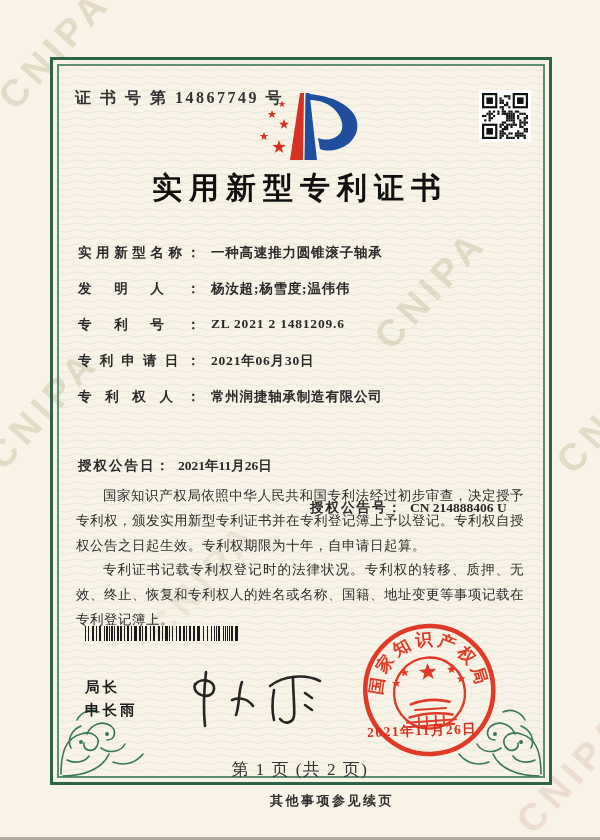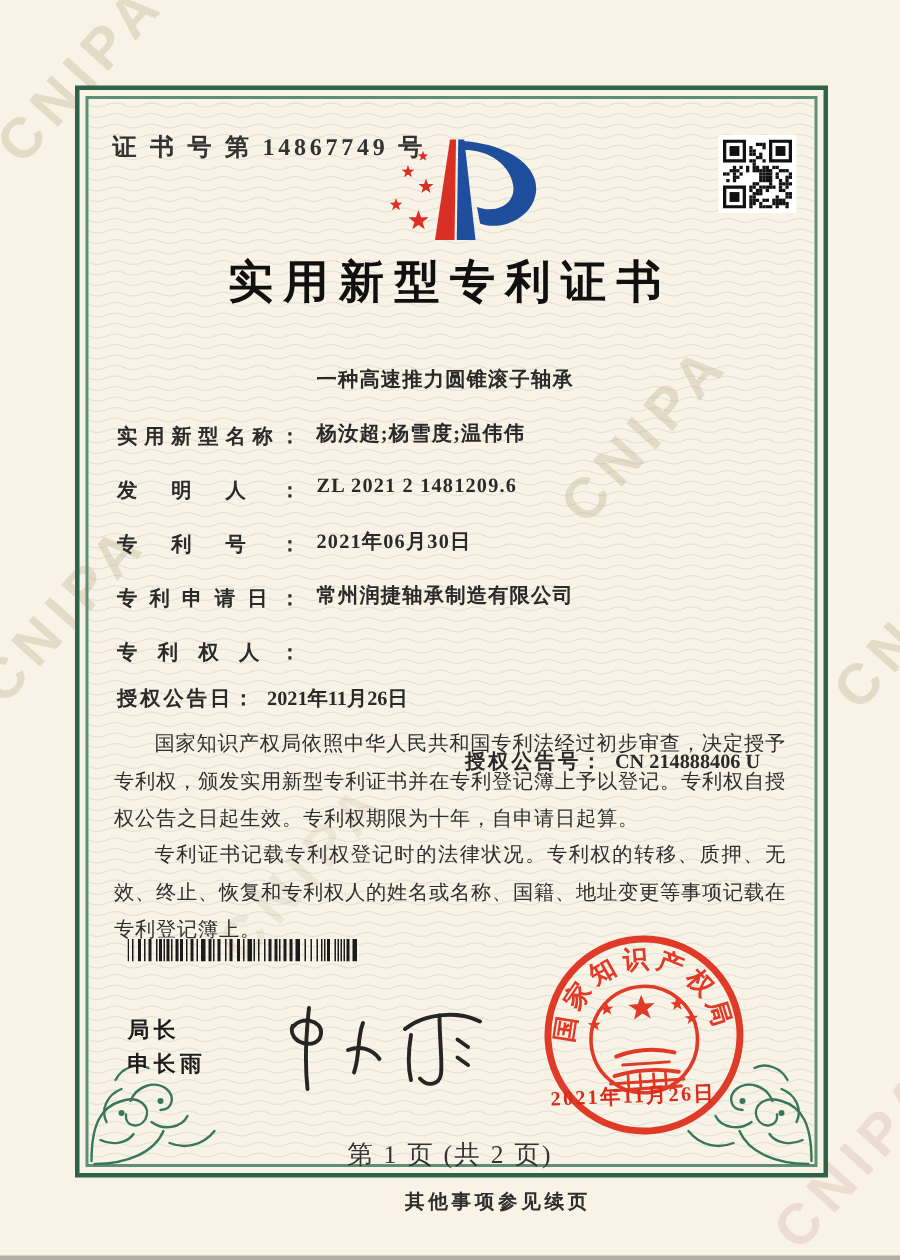--- a/index.html
+++ b/index.html
@@ -16,21 +16,21 @@
   .guilloche{position:absolute;left:0;top:0;z-index:0;}
   .ornament{position:absolute;z-index:3;}
   
   .content{position:absolute;left:0;top:0;width:600px;height:840px;z-index:4;}
   .certno{position:absolute;left:75px;top:88px;font-size:16px;letter-spacing:2.5px;color:#333;font-weight:600;}
   .logo{position:absolute;left:258px;top:90px;}
   .qr{position:absolute;left:479px;top:90px;background:#fff;padding:3px;}
   .title{position:absolute;left:0;width:600px;top:168px;text-align:center;font-size:30px;
          font-weight:700;letter-spacing:7px;color:#101010;}
   .frow{position:absolute;left:78px;width:450px;font-size:13.5px;color:#2a2a2a;font-weight:600;}
-  .flabel{display:inline-block;width:122px;text-align:justify;text-align-last:justify;vertical-align:top;margin-top:38px;}
+  .flabel{display:inline-block;width:122px;text-align:justify;text-align-last:justify;vertical-align:top;}
   .fvalue{margin-left:11px;letter-spacing:0.8px;}
   .grant2{position:absolute;left:232px;top:0;white-space:nowrap;margin-top:42px;}
   .glabel{letter-spacing:2px;margin-right:7px;}
   .paras{position:absolute;left:76px;top:484px;width:448px;}
   .paras p{margin:0;text-indent:2em;font-size:13.5px;line-height:1.84;letter-spacing:0.5px;
            text-align:justify;color:#2e2e2e;}
   .barcode{position:absolute;left:85px;top:626px;}
   .director{position:absolute;left:85px;top:676px;font-size:14.5px;font-weight:700;
             letter-spacing:3px;color:#1d1d1d;line-height:23px;}
   .signature{position:absolute;left:168px;top:660px;}

